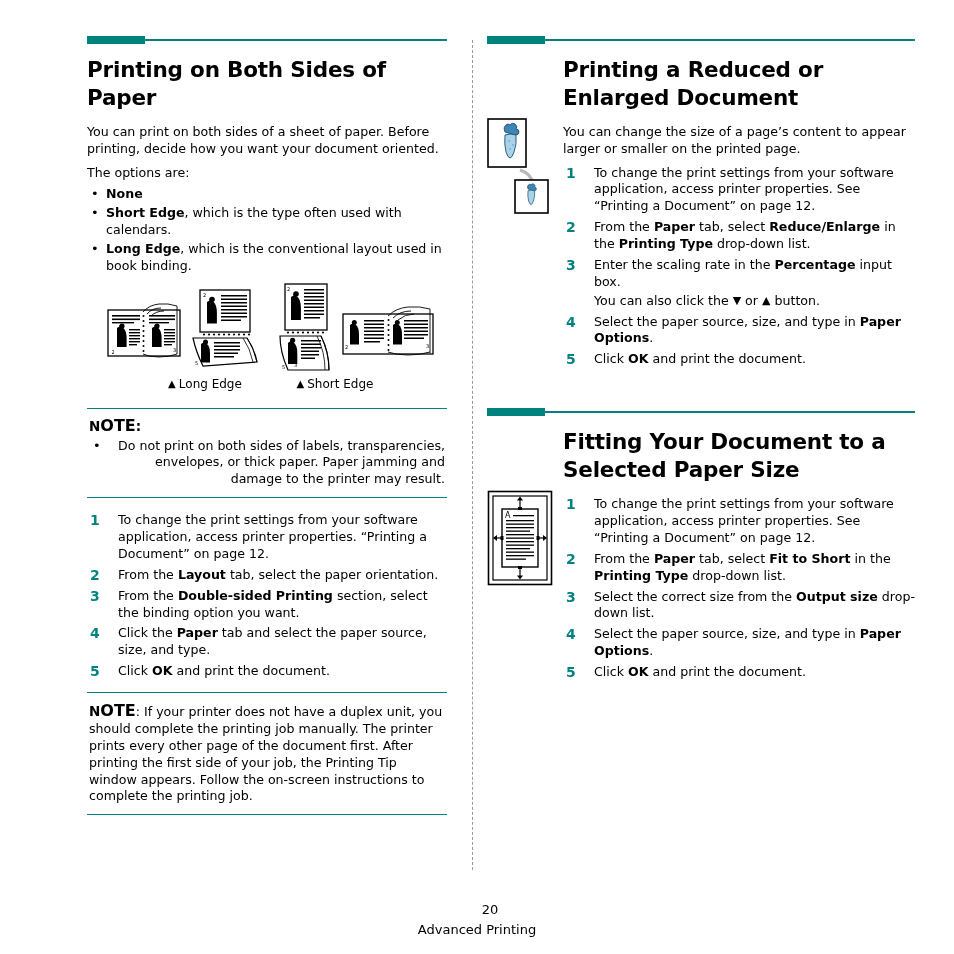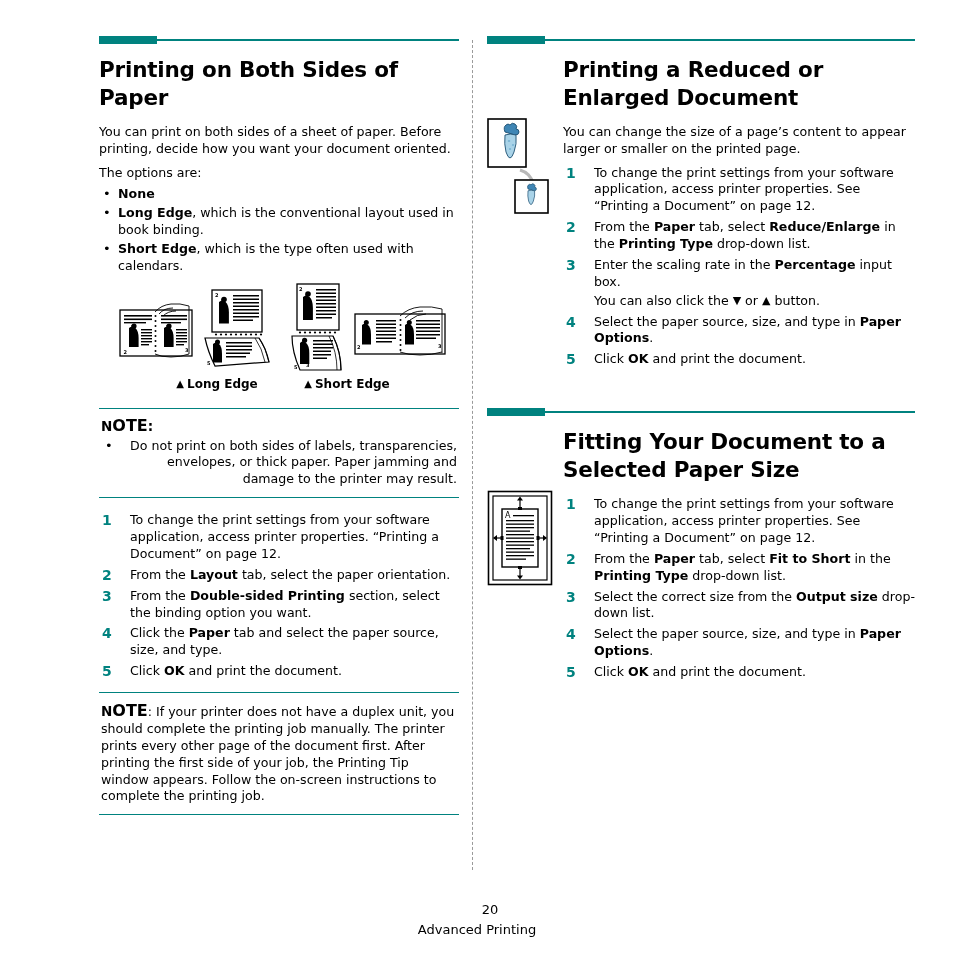--- a/index.html
+++ b/index.html
@@ -17,21 +17,21 @@
   }
 
   .page {
     position: absolute;
     inset: 0;
   }
 
   
   .col-left {
     position: absolute;
-    left: 99px;
+    left: 87px;
     top: 36px;
     width: 360px;
   }
   .col-right {
     position: absolute;
     left: 487px;
     top: 36px;
     width: 428px;
   }
 
@@ -164,21 +164,20 @@
   }
   .note ul.bullets { margin-top: 3px; margin-bottom: 0; }
   .note ul.bullets li { margin-bottom: 5px; text-align: right; }
   .note ul.bullets li:last-child { margin-bottom: 0; }
 
   
   .illus-wrap {
     position: relative;
     height: 112px;
     margin-top: 9px;
-    font-weight: bold;
   }
   .cap {
     font-size: 12px;
     text-align: center;
     white-space: nowrap;
   }
   .cap .tri {
     font-size: 10px;
     margin-right: 3px;
     position: relative;
@@ -259,24 +258,24 @@
 
     <p class="body">You can print on both sides of a sheet of paper. Before printing, decide how you want your document oriented.</p>
 
     <p class="body" style="margin-bottom:5px;">The options are:</p>
 
     <ul class="bullets">
       <li>
         <b>None</b><span></span>
       </li>
       <li>
+        <b>Short Edge</b><span>, which is the type often used with calendars.</span>
+      </li>
+      <li>
         <b>Long Edge</b><span>, which is the conventional layout used in book binding.</span>
-      </li>
-      <li>
-        <b>Short Edge</b><span>, which is the type often used with calendars.</span>
       </li>
     </ul>
 
     <div class="illus-wrap">
 
       <svg class="ill ill-1" width="80" height="62" viewBox="0 0 80 62">
         <rect x="1" y="8" width="72" height="46" fill="#fff" stroke="#000" stroke-width="1.3"></rect>
         <g fill="#000">
           <rect x="5" y="13" width="28" height="1.6"></rect>
             <rect x="5" y="16.5" width="28" height="1.6"></rect>

